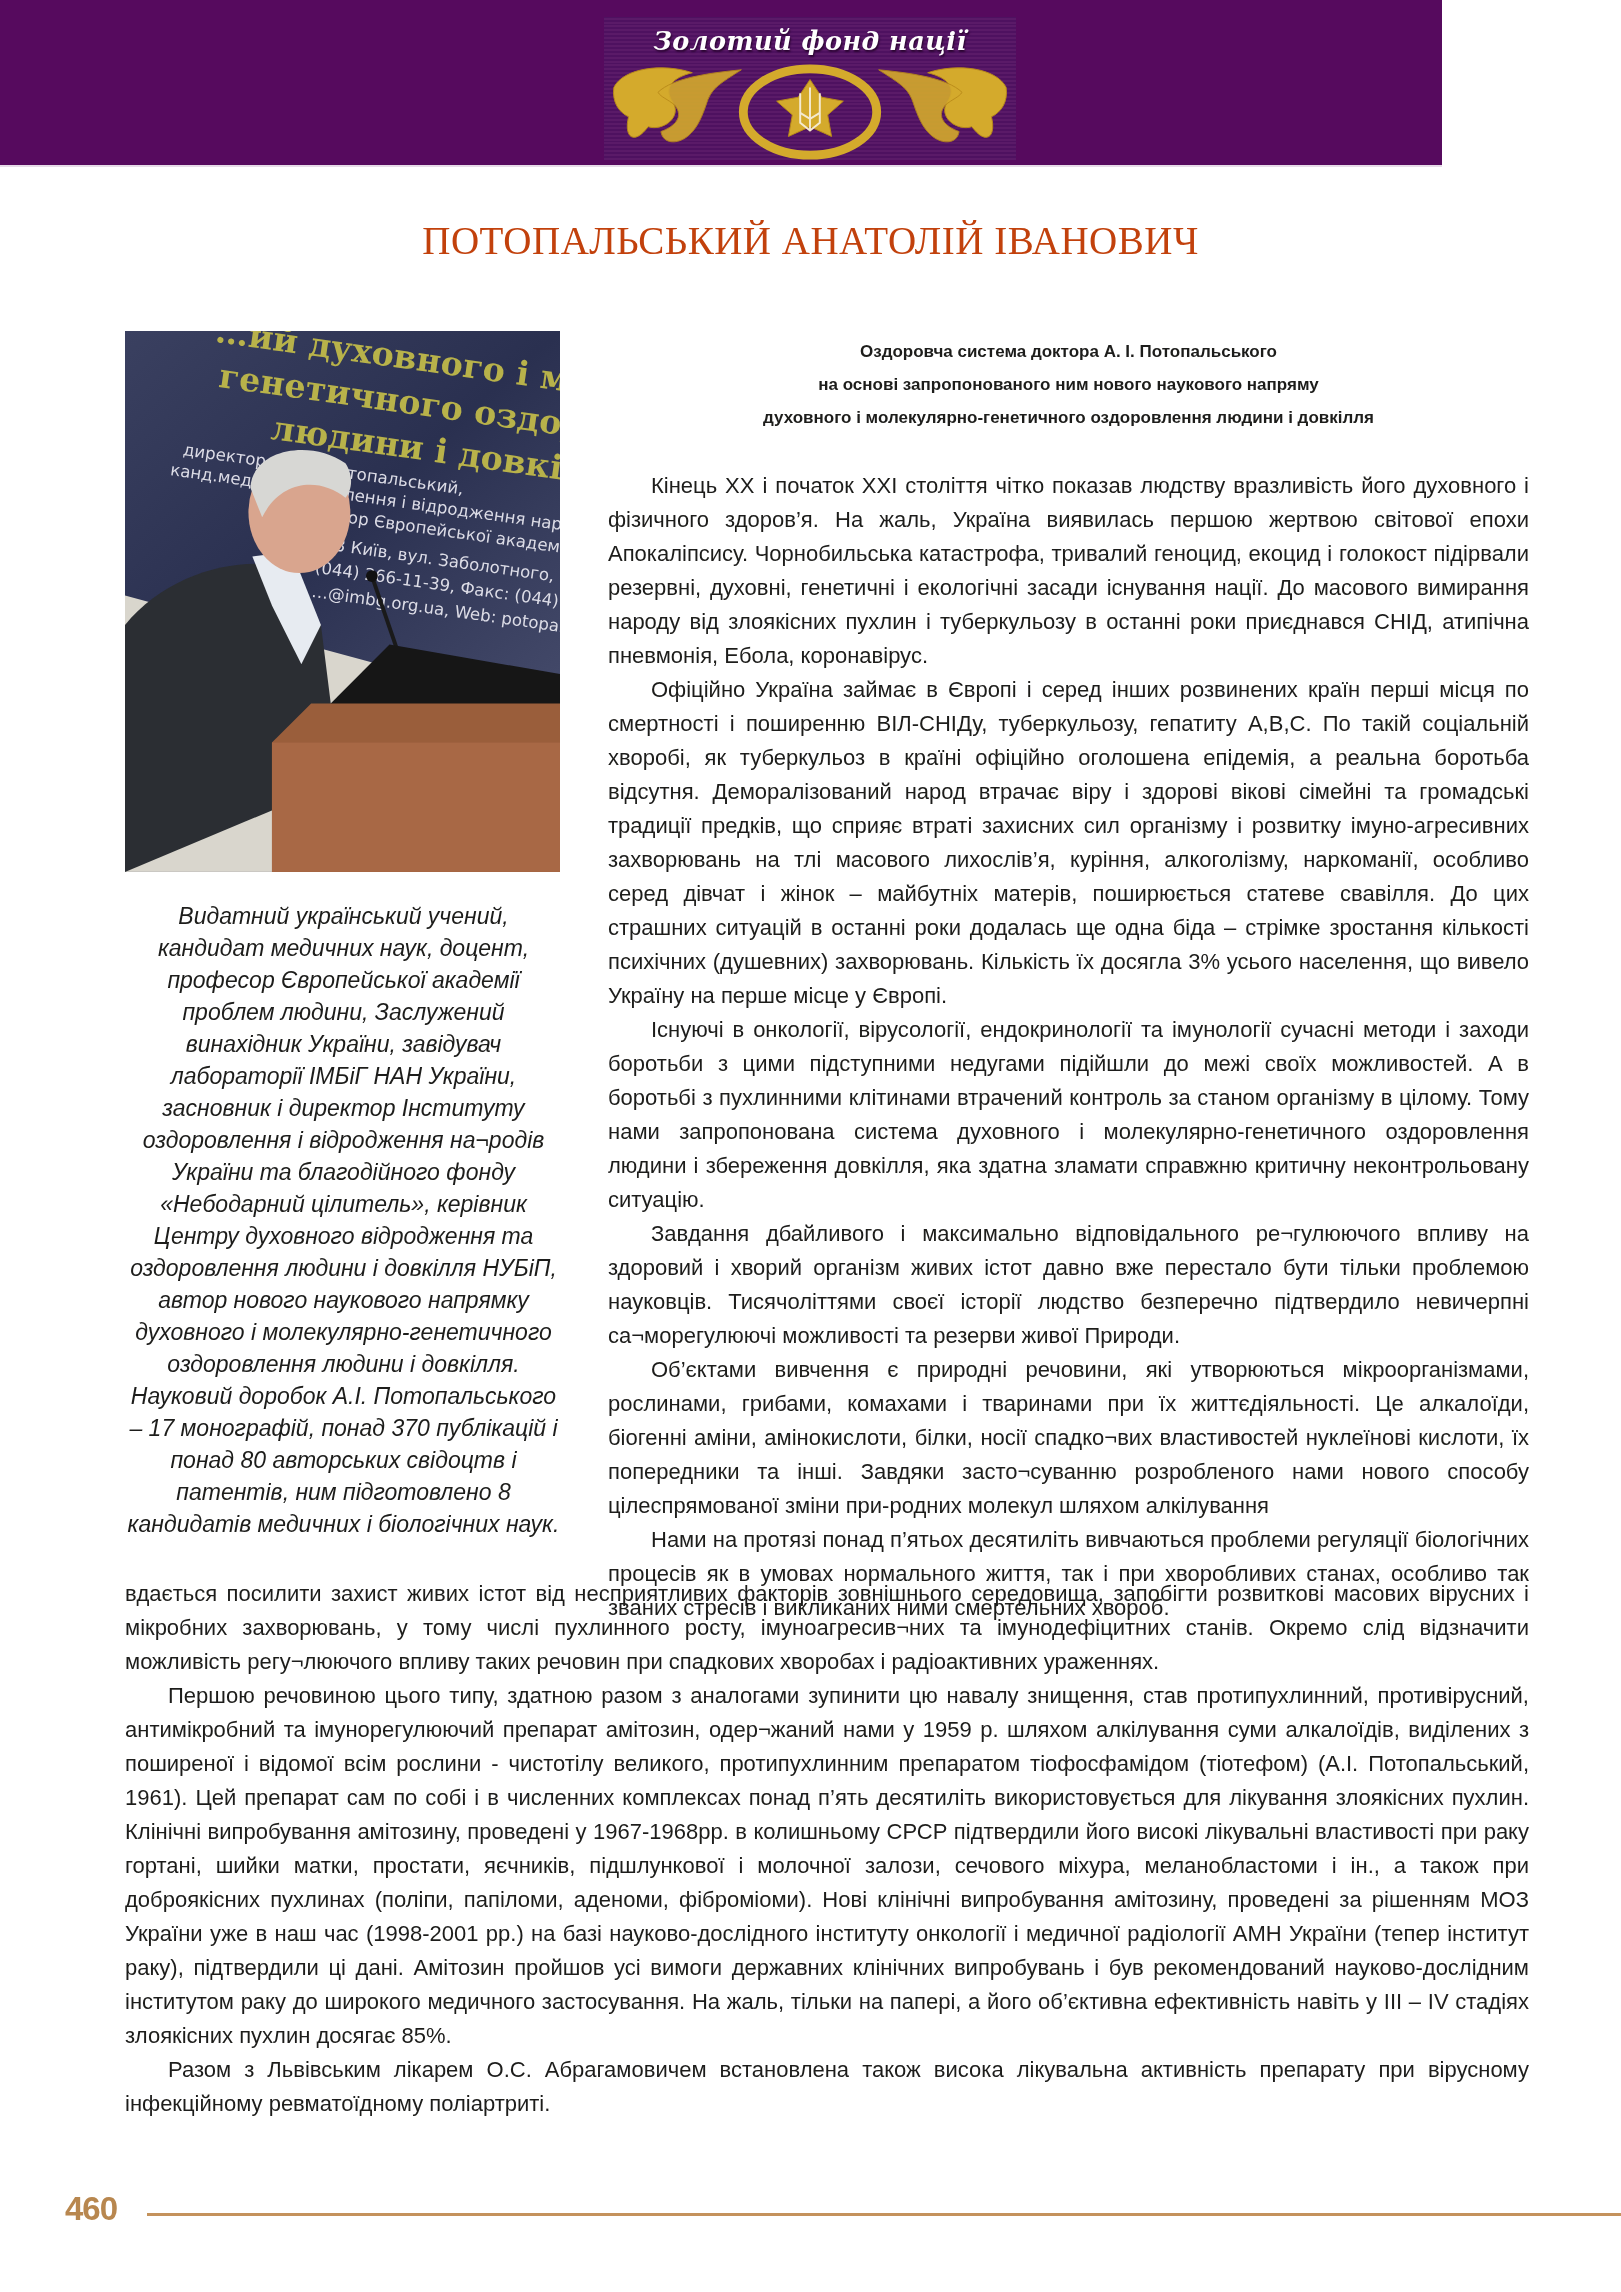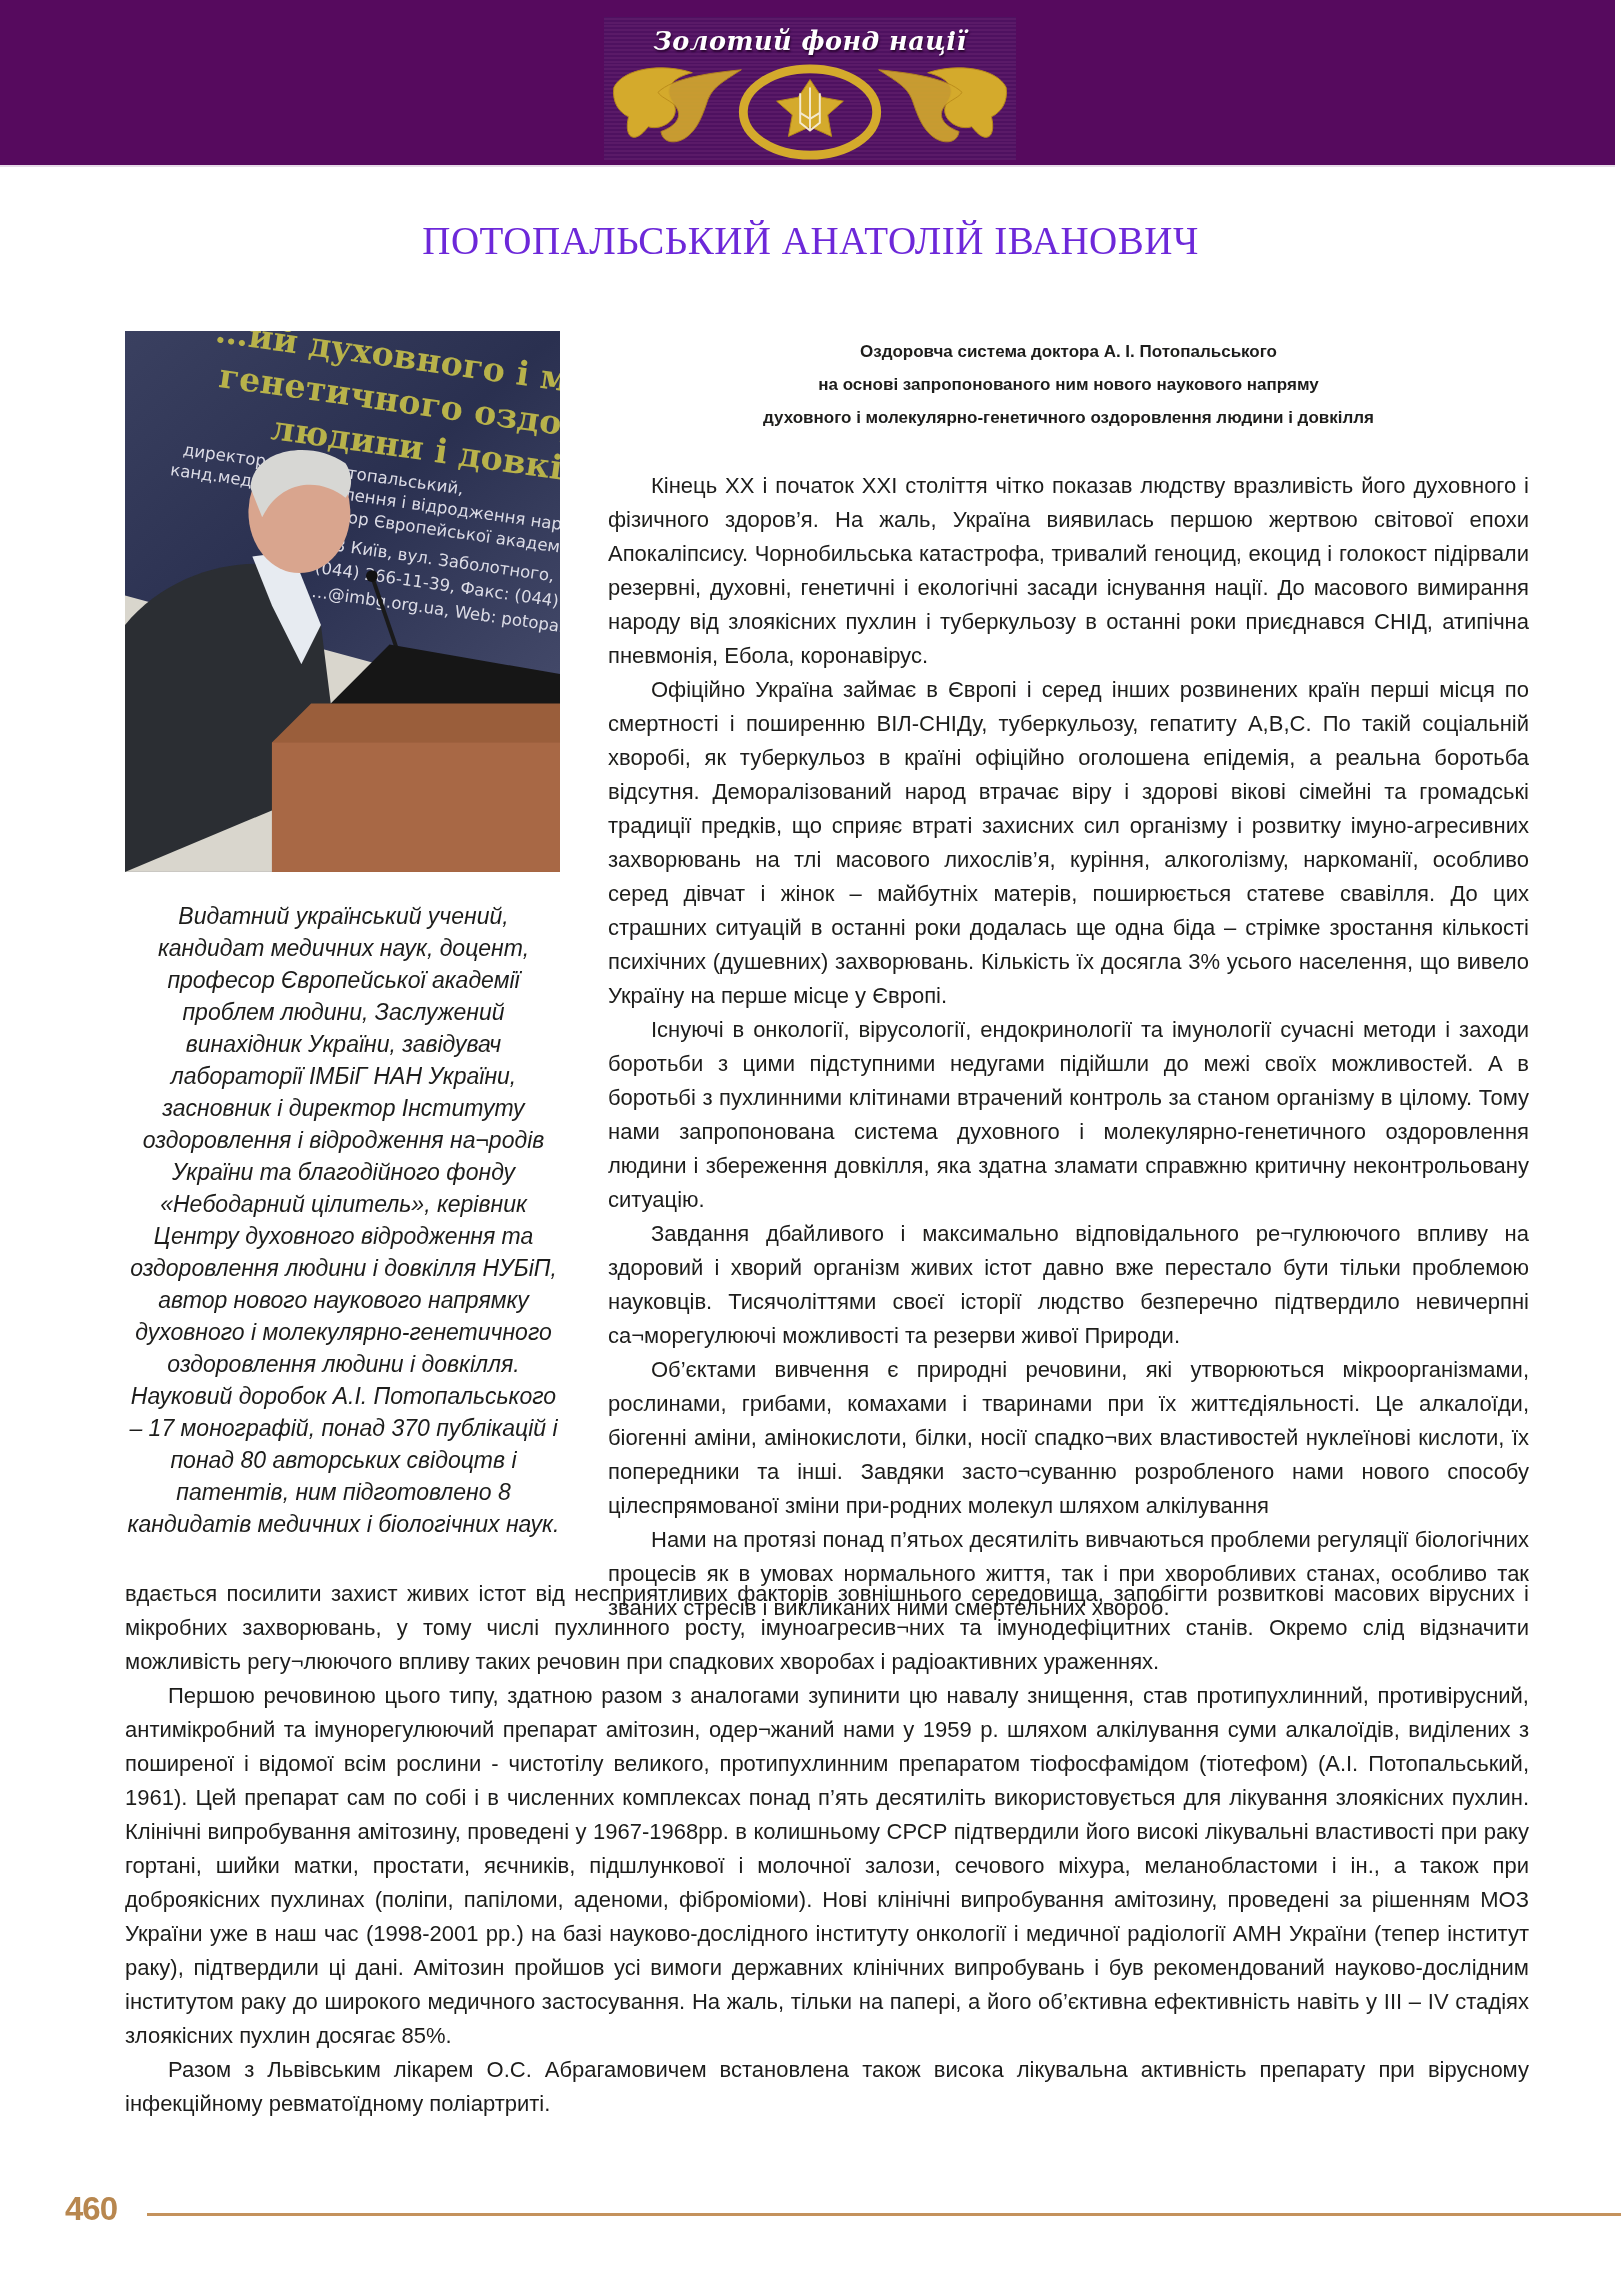--- a/index.html
+++ b/index.html
@@ -1,21 +1,21 @@
 <!DOCTYPE html>
 <html><head>
 <meta charset="utf-8">
 <style>
   html, body { margin: 0; padding: 0; background: #ffffff; }
   body { width: 1621px; height: 2293px; position: relative; overflow: hidden; font-family: "Liberation Sans", sans-serif; color: #1d1d1b; }
-  .banner { position: absolute; left: 0; top: 0; width: 1615px; height: 165px; background: #560a5e; border-bottom: 2px solid #e6dbe8; }
+  .banner { position: absolute; left: 0; top: 0; width: 1442px; height: 165px; background: #560a5e; border-bottom: 2px solid #e6dbe8; }
   .logo { position: absolute; left: 604px; top: 16.7px; width: 412px; height: 143px; background: repeating-linear-gradient(0deg, #5a1a68 0px, #5a1a68 2px, #4e1160 2px, #4e1160 3.9px); overflow: hidden; }
   .logo-text { position: absolute; left: 0; right: 0; top: 9.8px; text-align: center; color: #ffffff; font-family: "DejaVu Serif", serif; font-style: italic; font-weight: bold; font-size: 25.5px; letter-spacing: 0.5px; text-shadow: 1px 2px 2px #2a0530; }
   .logo svg { position: absolute; left: 0; top: 41px; }
-  .page-title { position: absolute; left: 0; width: 1621px; top: 218px; text-align: center; font-family: "Liberation Serif", serif; font-size: 39px; color: #6d28d9; letter-spacing: 0.5px; white-space: nowrap; }
+  .page-title { position: absolute; left: 0; width: 1621px; top: 218px; text-align: center; font-family: "Liberation Serif", serif; font-size: 39px; color: #c2410c; letter-spacing: 0.5px; white-space: nowrap; }
   .photo { position: absolute; left: 125px; top: 331px; width: 435px; height: 541px; overflow: hidden; background: linear-gradient(160deg, #3b4266 0%, #2e3452 45%, #4a5070 100%); }
   .caption { position: absolute; left: 122px; top: 900px; width: 443px; text-align: center; font-style: italic; font-size: 23px; line-height: 32px; color: #1d1d1b; }
   .caption p { margin: 0; }
   .article-heading { position: absolute; left: 608px; top: 335px; width: 921px; text-align: center; font-weight: bold; font-size: 17px; line-height: 33px; color: #1d1d1b; }
   .article-heading div { white-space: nowrap; }
   .col-text { position: absolute; left: 608px; top: 469px; width: 921px; font-size: 22px; line-height: 34px; text-align: justify; }
   .col-text p, .full-text p { margin: 0; text-indent: 43px; }
   .full-text { position: absolute; left: 125px; top: 1577px; width: 1404px; font-size: 22px; line-height: 34px; text-align: justify; }
   .full-text p.cont { text-indent: 0; }
   .page-number { position: absolute; left: 65px; top: 2190px; font-family: "Liberation Sans", sans-serif; font-weight: bold; font-size: 33px; color: #b8874f; letter-spacing: -1px; }

